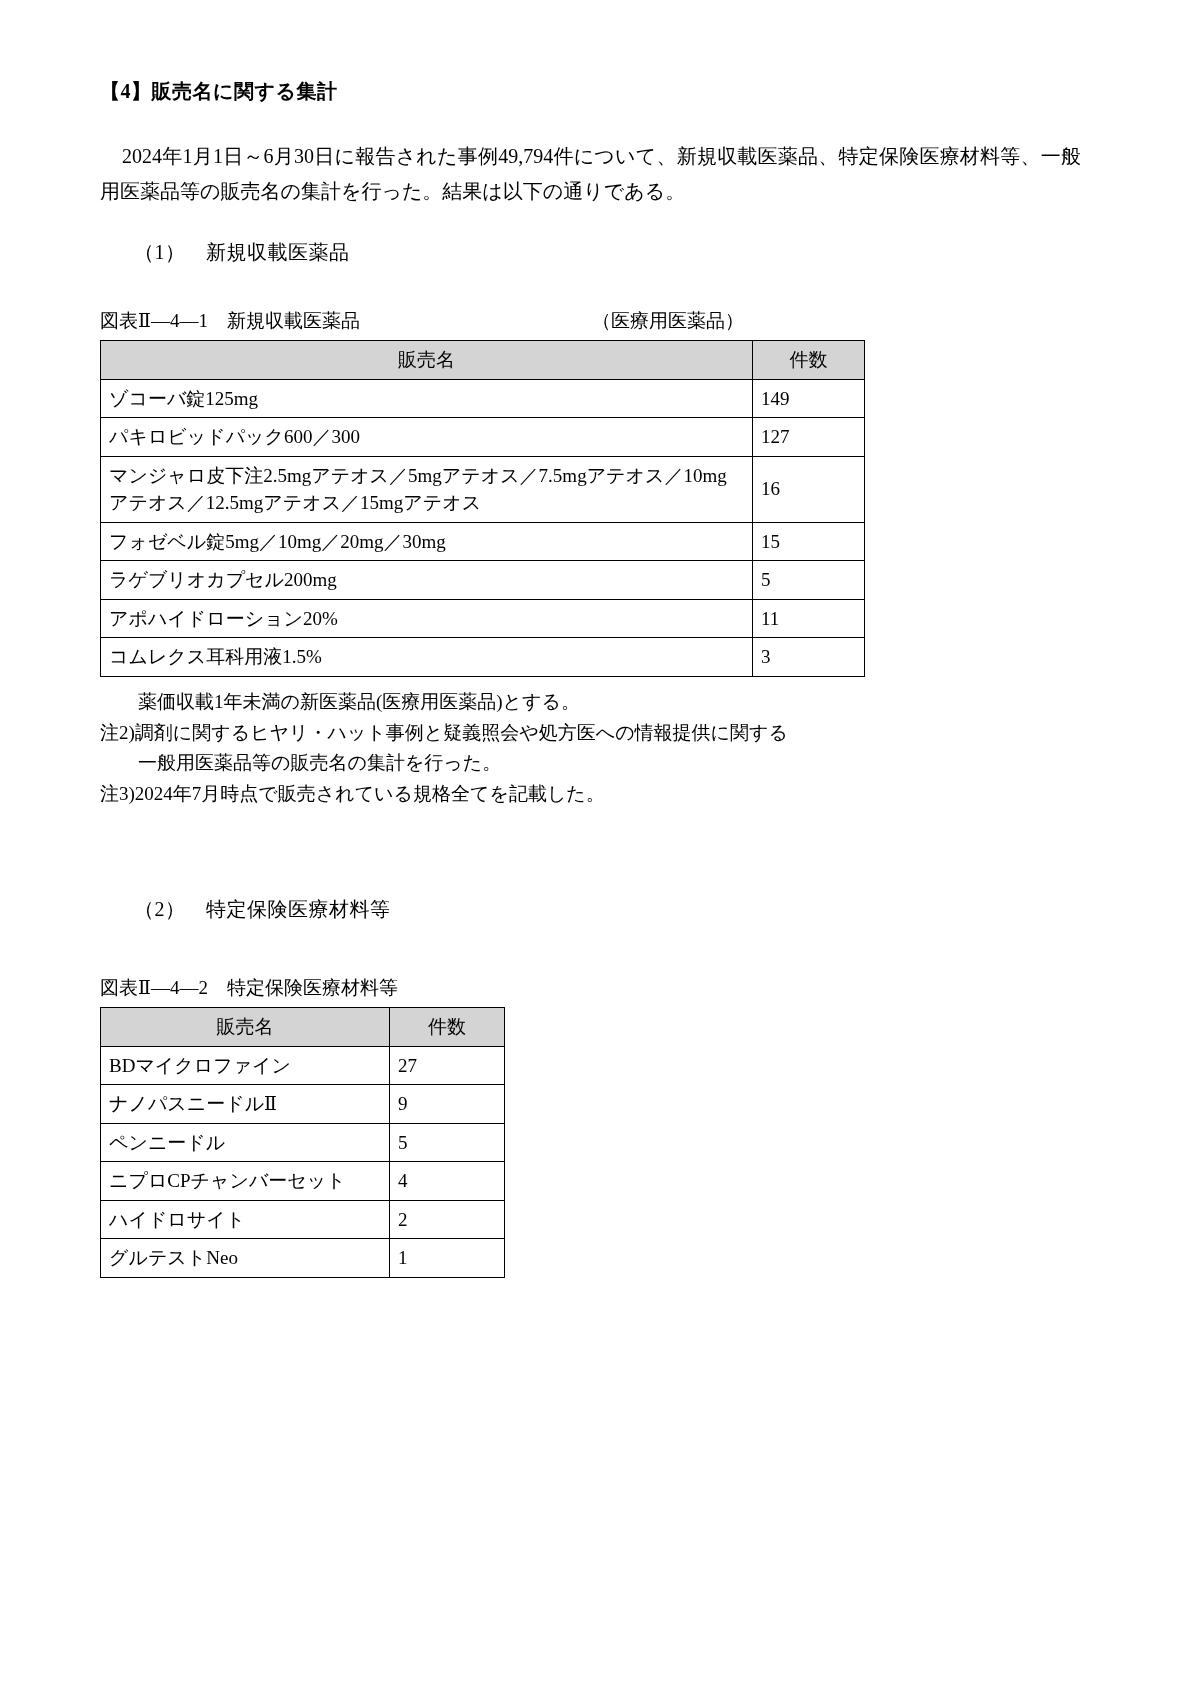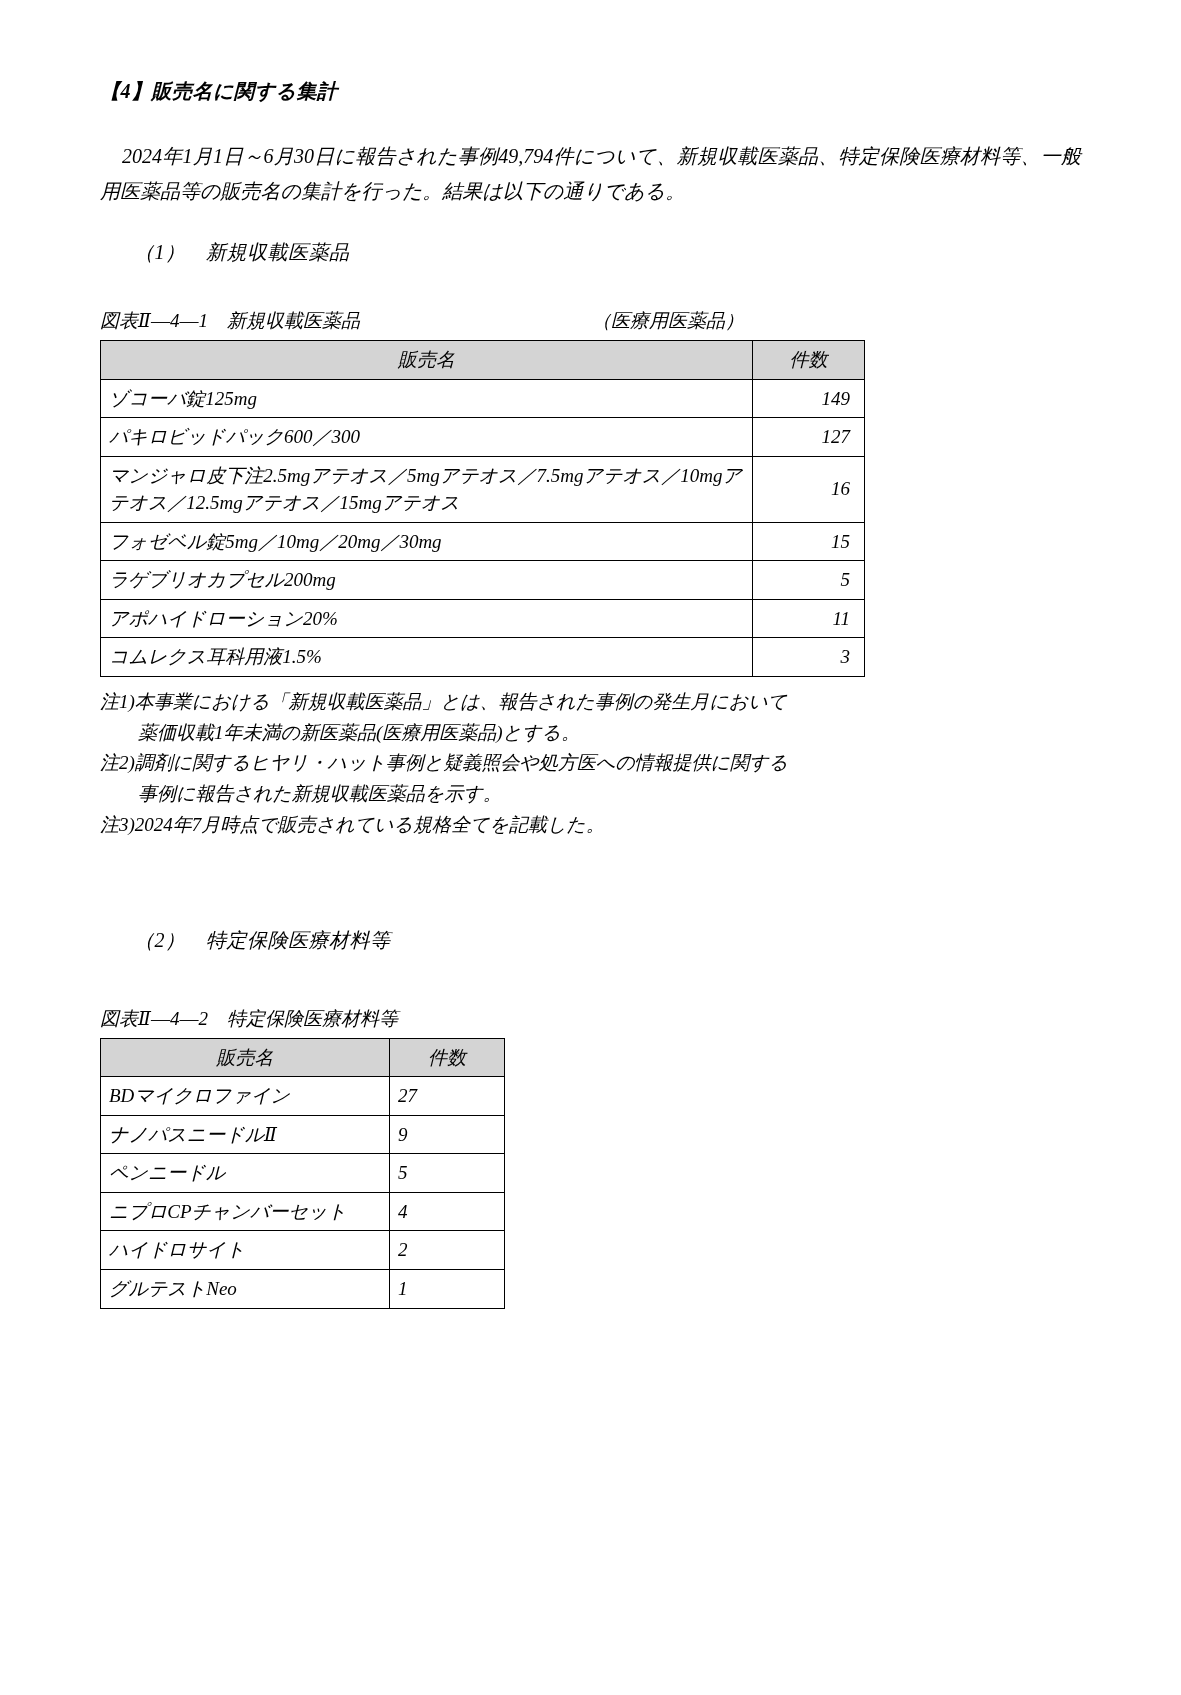--- a/index.html
+++ b/index.html
@@ -13,21 +13,20 @@
     font-family: "Liberation Serif", "DejaVu Serif", serif;
     color: #000000;
     position: relative;
   }
   .page {
     position: relative;
     width: 1181px;
     height: 1290px;
     box-sizing: border-box;
     padding: 78px 100px 7px 100px;
-    font-style: italic;
   }
   .section-title {
     font-size: 20px;
     letter-spacing: 0.5px;
     margin: 0 0 34px 0;
   }
   .body-para {
     font-size: 20px;
     line-height: 1.75;
     margin: 0 0 30px 0;
@@ -68,21 +67,21 @@
     line-height: 1.45;
   }
   table.grid thead td {
     background: #d4d4d4;
     text-align: center;
   }
   .t1 {
     width: 732px;
   }
   .t1 .col-name { width: 635px; }
-  .t1 .col-count { width: 95px; text-align: right; padding-right: 14px; }
+  .t1 .col-count { width: 95px; text-align: left; padding-right: 14px; }
   .t1 tbody td.col-name { text-align: left; }
   .t2 {
     width: 370px;
     margin-top: 2px;
   }
   .t2 .col-name { width: 272px; }
   .t2 .col-count { width: 98px; padding-right: 14px; }
   .t2 tbody td.col-name { text-align: left; }
   .notes {
     margin-top: 10px;
@@ -147,24 +146,23 @@
         <td class="col-count">11</td>
       </tr>
       <tr>
         <td class="col-name">コムレクス耳科用液1.5%</td>
         <td class="col-count">3</td>
       </tr>
     </tbody>
   </table>
 
   <div class="notes">
-    <p class="note-line">注1)本事業における「新規収載医薬品」とは、報告された事例の発生月において</p>
     <p class="note-line note-cont">薬価収載1年未満の新医薬品(医療用医薬品)とする。</p>
     <p class="note-line">注2)調剤に関するヒヤリ・ハット事例と疑義照会や処方医への情報提供に関する</p>
-    <p class="note-line note-cont">事例に報告された新規収載医薬品を示す。</p>
+    <p class="note-line note-cont">一般用医薬品等の販売名の集計を行った。</p>
     <p class="note-line">注3)2024年7月時点で販売されている規格全てを記載した。</p>
   </div>
 
   <div class="spacer-lg"></div>
 
   <p class="subsection" style="margin-bottom:52px;">（2）　特定保険医療材料等</p>
 
   <div class="table-caption-row">
     <span class="table-caption">図表Ⅱ―4―2　特定保険医療材料等</span>
   </div>

